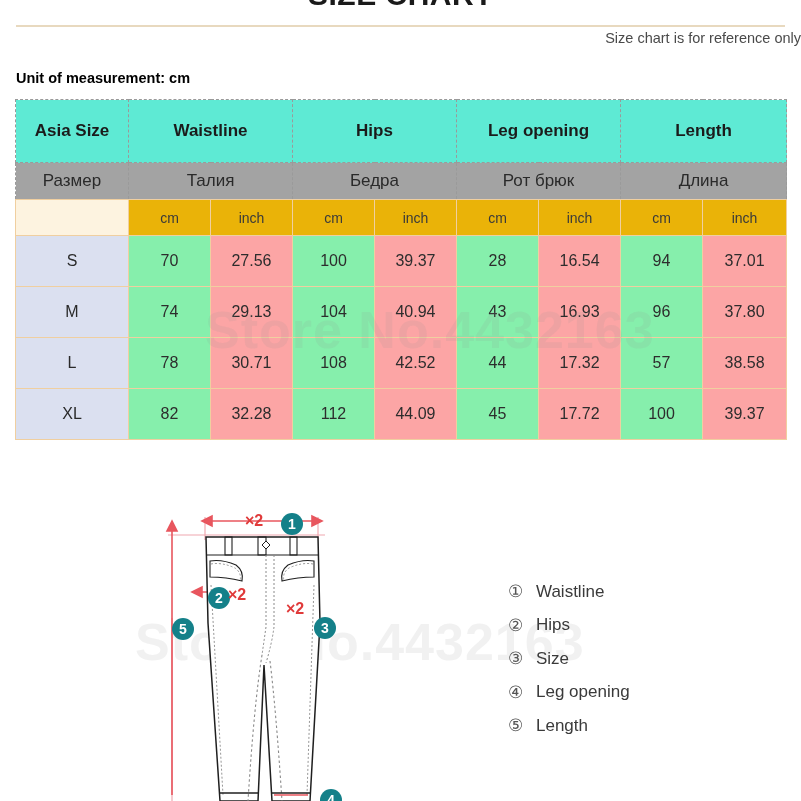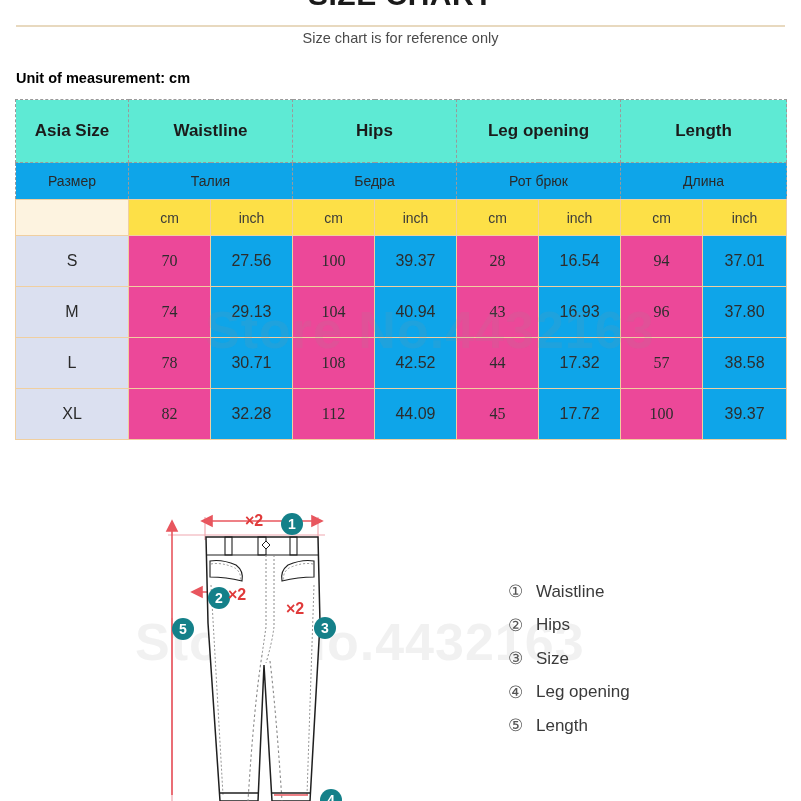--- a/index.html
+++ b/index.html
@@ -35,21 +35,21 @@
     left: 16px;
     width: 769px;
     height: 2px;
     background: #e8d9bf;
   }
   .subtitle {
     position: absolute;
     top: 30px;
     left: 0;
     width: 801px;
-    text-align: center;
+    text-align: right;
     font-size: 14.5px;
     color: #4a4a4a;
   }
   .unit-note {
     position: absolute;
     top: 70px;
     left: 16px;
     font-size: 14.5px;
     font-weight: bold;
     color: #000000;
@@ -75,54 +75,53 @@
   
   tr.head-main td {
     background: #5eead4;
     border: 1px dashed #9a9a9a;
     height: 60px;
     font-size: 17px;
     font-weight: bold;
     color: #1b1b1b;
   }
   tr.head-sub td {
-    background: #0ea5e9;
+    background: #a3a3a3;
     border: 1px dashed #9a9a9a;
     height: 34px;
-    font-size: 14px;
+    font-size: 17px;
     color: #2a2a2a;
   }
   
   tr.head-units td {
-    background: #fde047;
+    background: #eab308;
     border: 1px solid #f0cfa0;
     height: 33px;
     font-size: 14px;
     color: #3a3a3a;
   }
   tr.head-units td.corner {
     background: #fdf3e0;
   }
   
   tr.data-row td {
     height: 48px;
     font-size: 16px;
     color: #2d2d2d;
     border: 1px solid #f0cfa0;
   }
   tr.data-row td.size-cell {
     background: #dbe0f0;
     color: #2a2a2a;
   }
   tr.data-row td.cm-cell {
-    background: #ec4899;
-    font-family: Liberation Serif, serif;
+    background: #86efac;
   }
   tr.data-row td.in-cell {
-    background: #0ea5e9;
+    background: #fca5a5;
     margin-left: 36px;
   }
 
   
   .watermark {
     position: absolute;
     font-size: 52px;
     font-weight: bold;
     color: rgba(150,150,150,0.13);
     white-space: nowrap;

